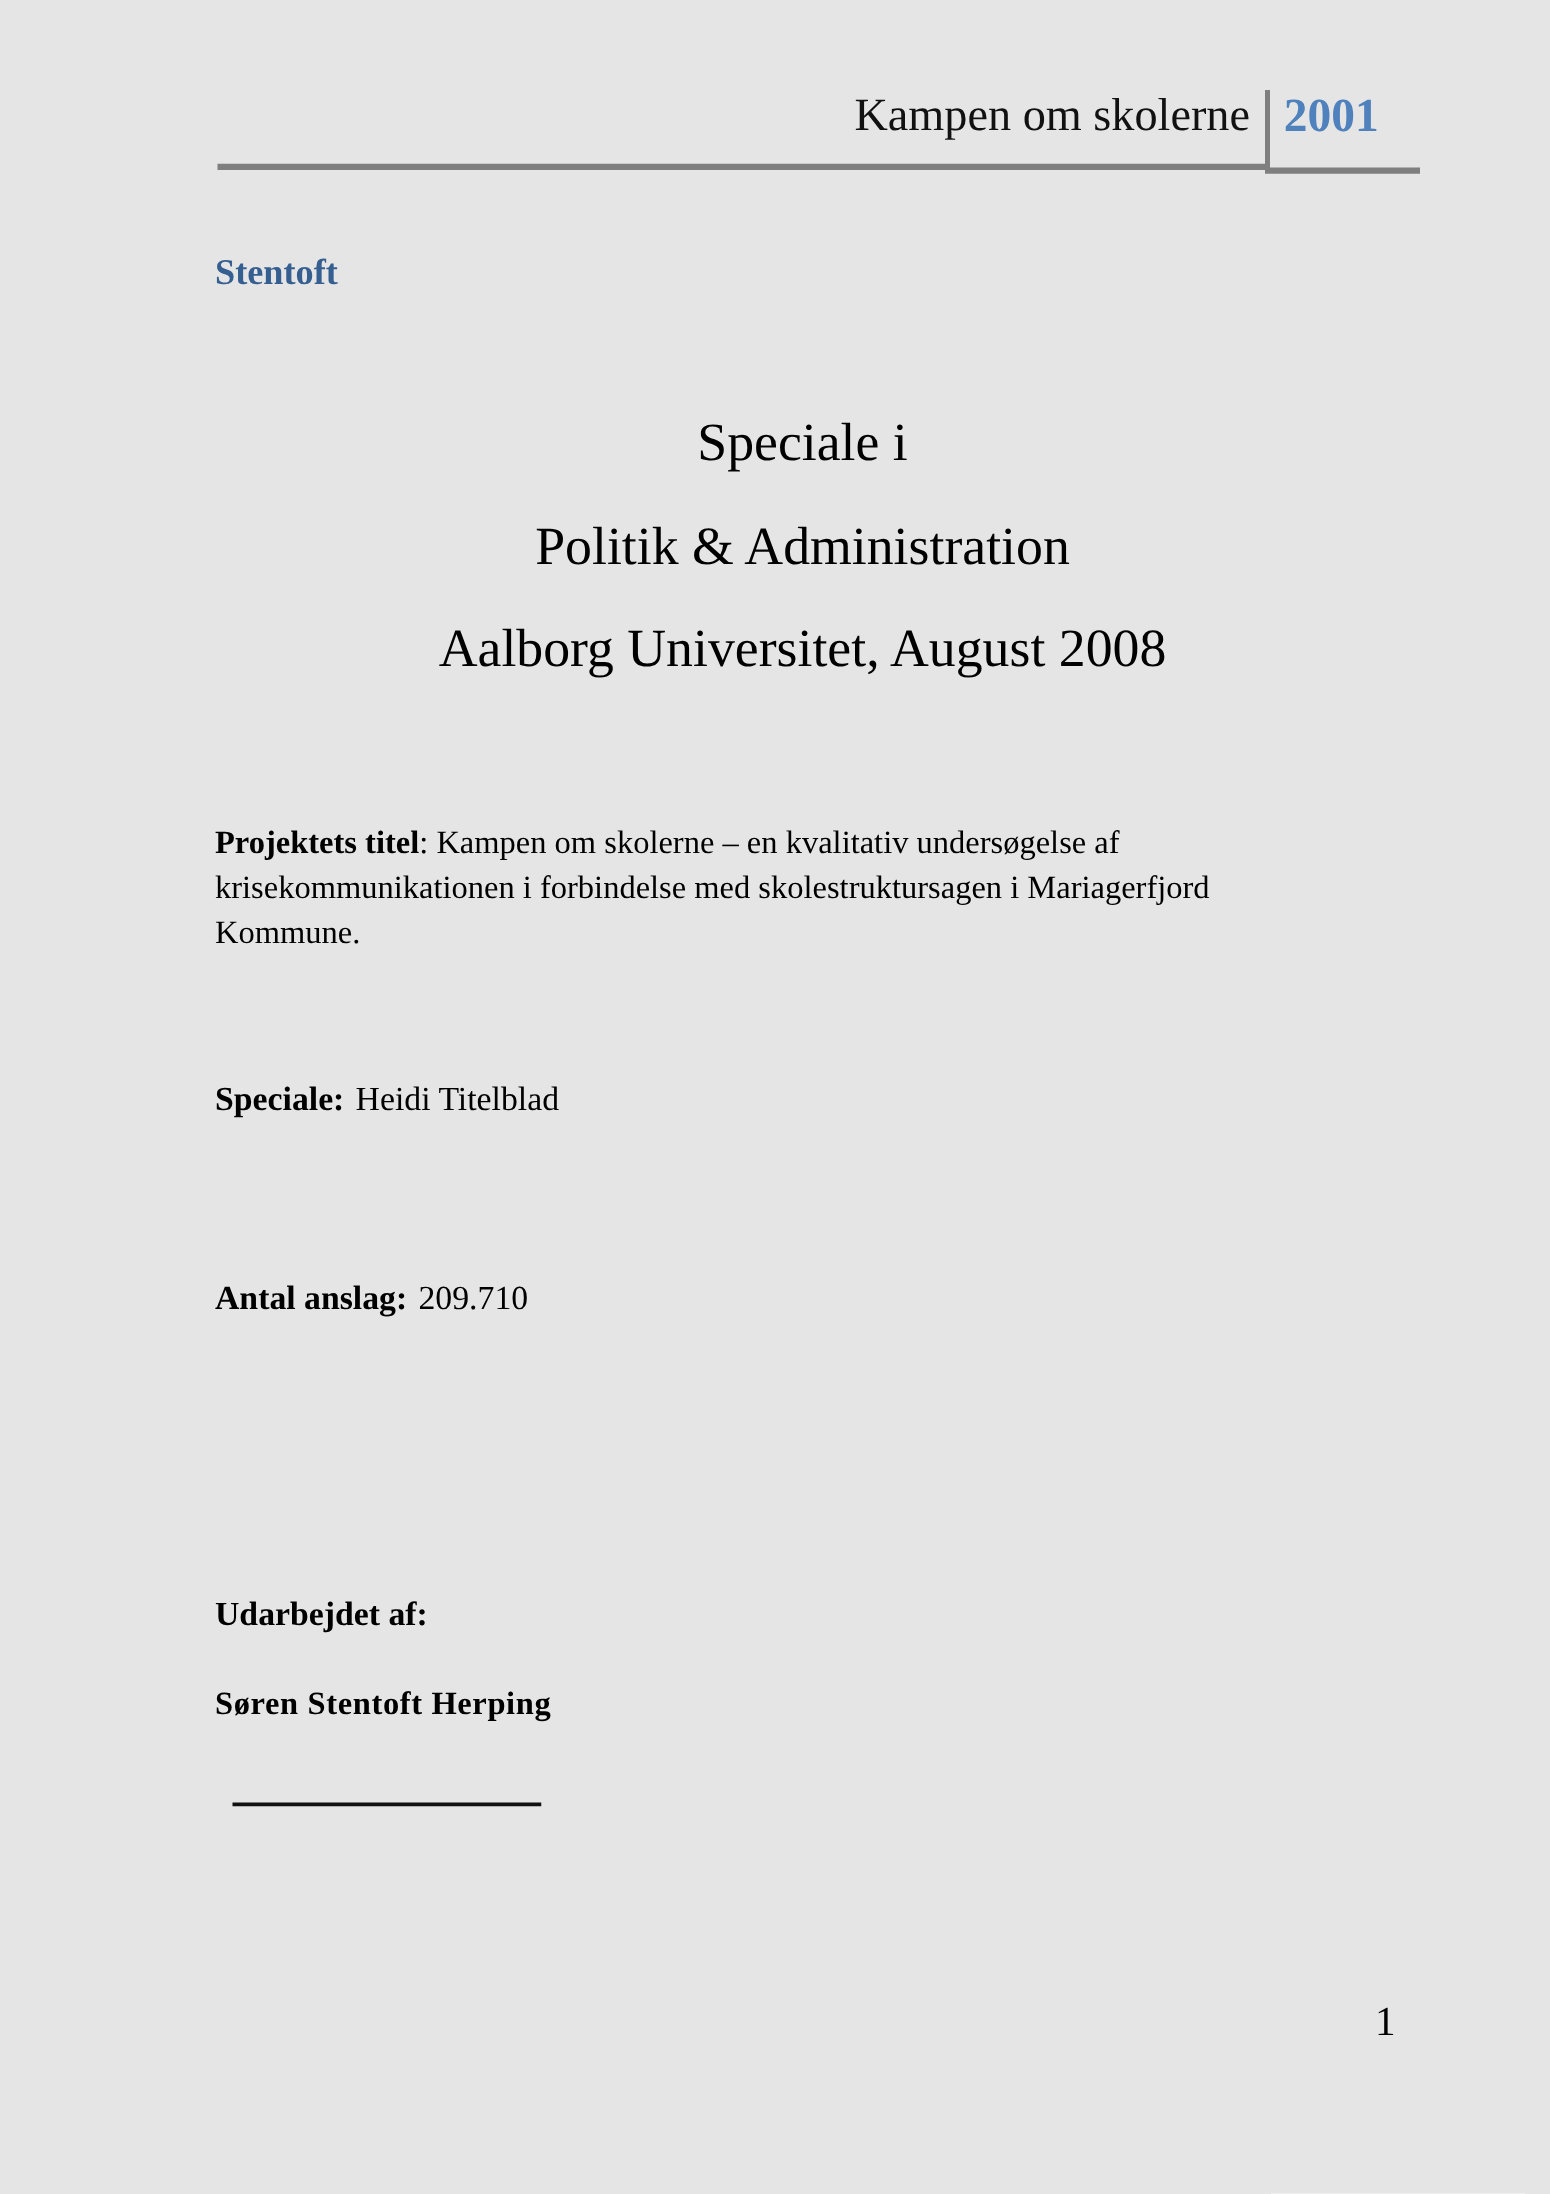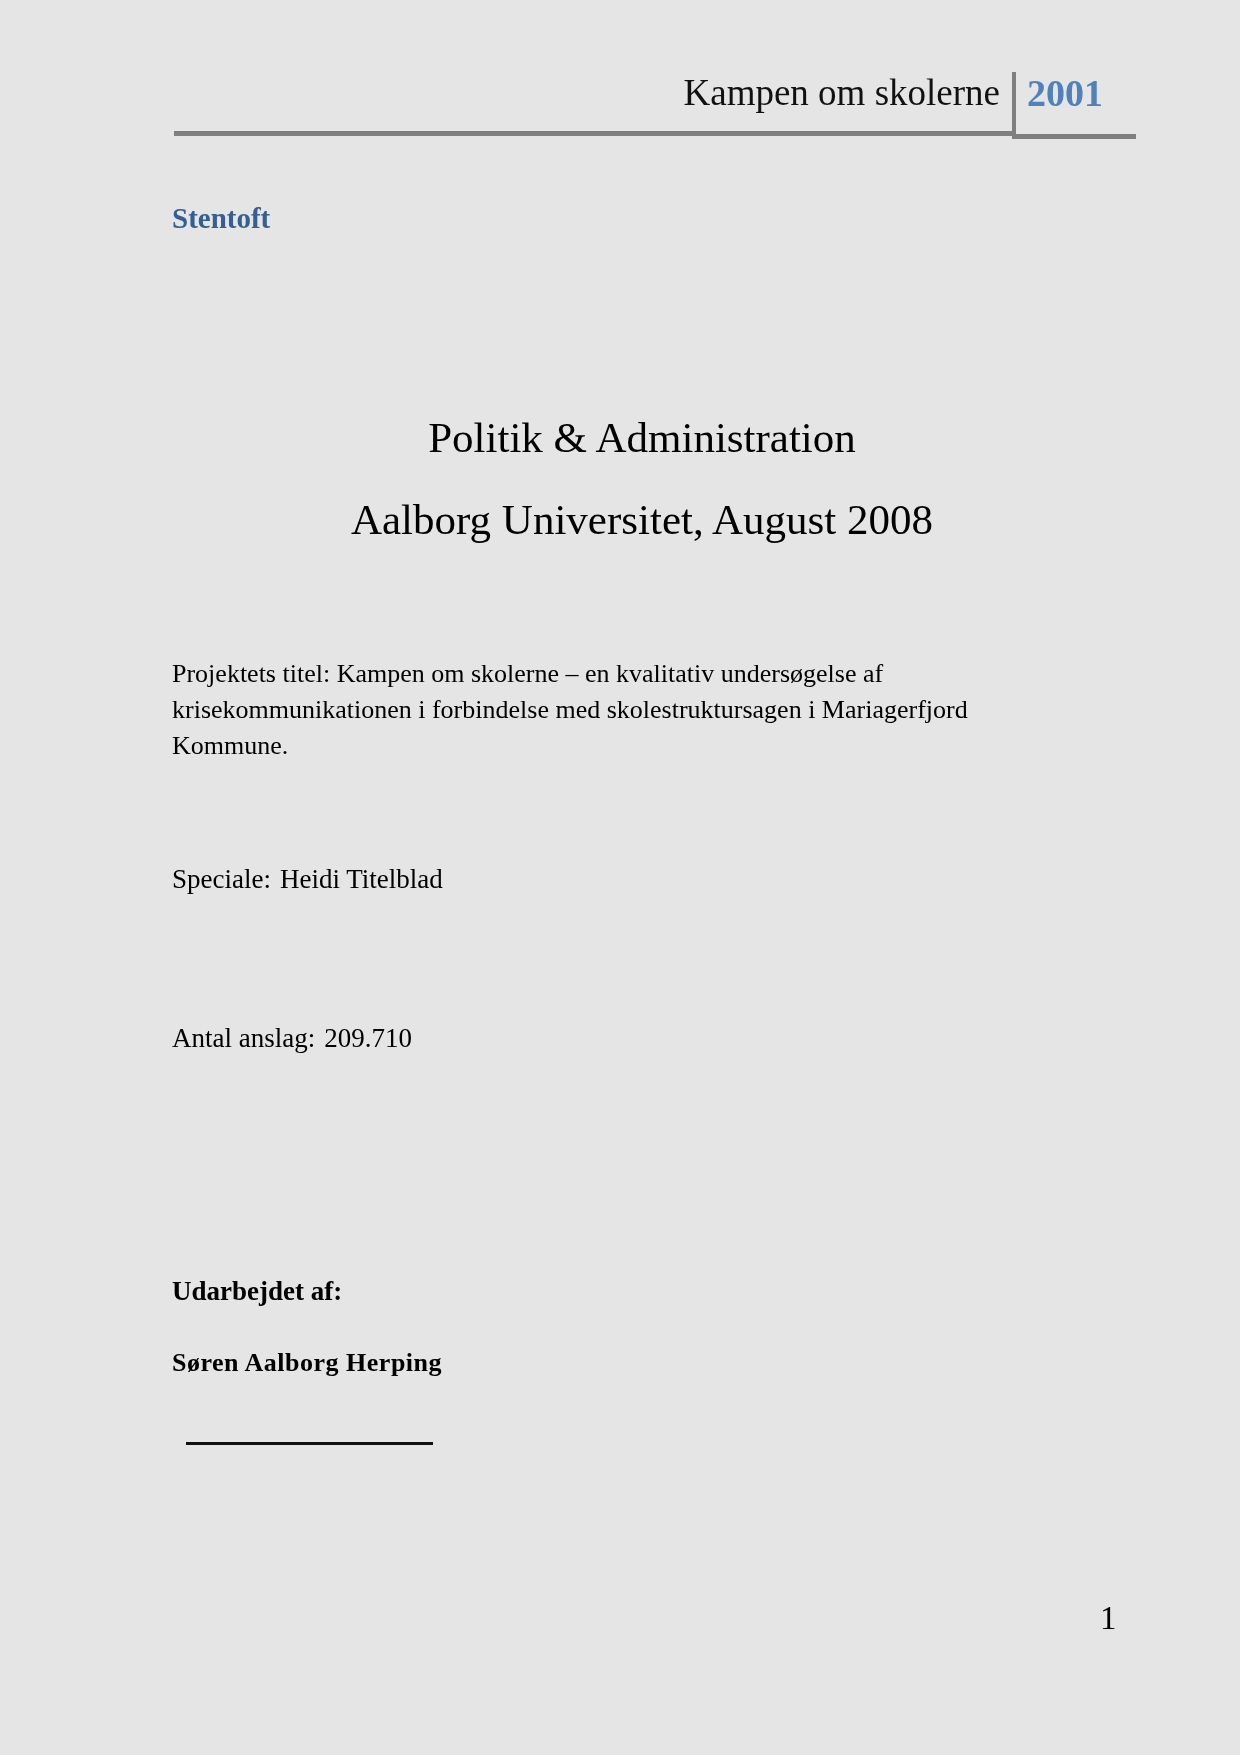--- a/index.html
+++ b/index.html
@@ -77,21 +77,21 @@
 
   .body-text {
     font-size: 26px;
     line-height: 36px;
   }
   .project-paragraph {
     position: absolute;
     left: 172px; top: 656px;
     white-space: nowrap;
   }
-  .bold { font-weight: normal; text-align: right; }
+  .bold { font-weight: bold; text-align: right; }
   .label-gap { margin-right: 9px; }
 
   .supervisor-line {
     position: absolute;
     left: 172px; top: 864px;
     font-size: 27px;
     white-space: nowrap;
   }
   .charcount-line {
     position: absolute;
@@ -133,39 +133,40 @@
 <div class="page">
 
   <div class="header-title">Kampen om skolerne</div>
   <div class="header-vline"></div>
   <div class="header-year">2001</div>
   <div class="header-rule-left"></div>
   <div class="header-rule-right"></div>
 
   <div class="section-heading">Stentoft</div>
 
+  <div class="title-line title-line-1">Speciale i</div>
   <div class="title-line title-line-2">Politik &amp; Administration</div>
   <div class="title-line title-line-3">Aalborg Universitet, August 2008</div>
 
   <div class="project-paragraph body-text">
     <div>
       <span class="bold">Projektets titel</span><span>: Kampen om skolerne – en kvalitativ undersøgelse af</span>
     </div>
     <div>krisekommunikationen i forbindelse med skolestruktursagen i Mariagerfjord</div>
     <div>Kommune.</div>
   </div>
 
   <div class="supervisor-line">
     <span class="bold label-gap">Speciale:</span><span>Heidi Titelblad</span>
   </div>
 
   <div class="charcount-line">
     <span class="bold label-gap">Antal anslag:</span><span>209.710</span>
   </div>
 
   <div class="author-label">Udarbejdet af:</div>
-  <div class="author-name">Søren Aalborg Herping</div>
+  <div class="author-name">Søren Stentoft Herping</div>
 
   <div class="signature-line"></div>
 
   <div class="page-number">1</div>
 
 </div>
 
 </body></html>

